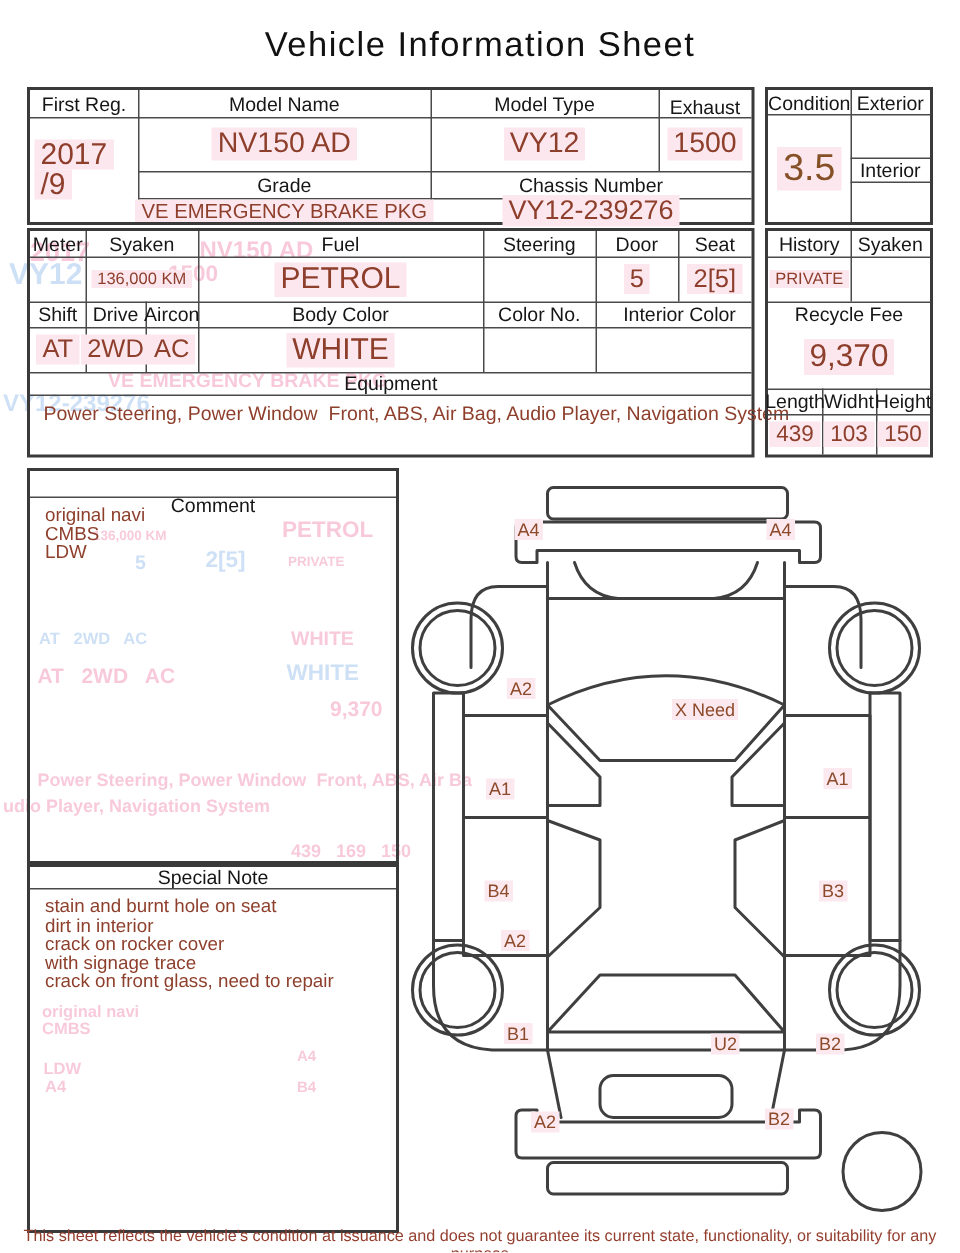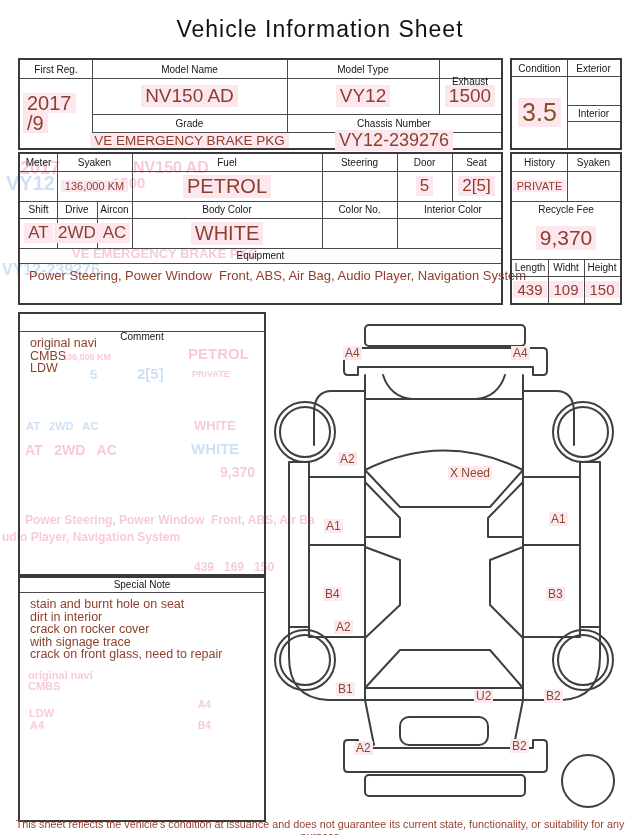--- a/index.html
+++ b/index.html
@@ -1,21 +1,21 @@
 <!DOCTYPE html>
 <html><head>
 <meta charset="utf-8">
 <style>
   html,body{margin:0;padding:0;background:#ffffff;}
   #sheet{position:relative;width:640px;height:835px;background:#ffffff;
     font-family:"Liberation Sans",sans-serif;overflow:hidden;}
   .box{position:absolute;border:2px solid #3a3a3a;background:transparent;}
   .hline{position:absolute;height:1px;background:#4a4a4a;}
   .vline{position:absolute;width:1px;background:#4a4a4a;}
-  .lab{position:absolute;font-size:10px;color:#161616;display:flex;
+  .lab{position:absolute;font-size:13px;color:#161616;display:flex;
     align-items:center;justify-content:center;white-space:nowrap;}
   .v{position:absolute;color:#8e3f2c;display:flex;align-items:center;
     justify-content:center;white-space:pre;}
   .hl{background:#fce7ef;padding:0 4px;}
   #title{position:absolute;top:16px;left:0;width:640px;text-align:center;
     font-size:23px;color:#111;letter-spacing:1px;}
   .noteline{position:relative;color:#8e3f2c;font-size:12.5px;line-height:12.6px;
     white-space:pre;}
   .ghost{position:absolute;font-weight:bold;white-space:pre;
     filter:blur(0.5px);z-index:0;}
@@ -64,21 +64,21 @@
     <div class="vline" style="left:72px;top:0;height:88px"></div>
     <div class="vline" style="left:267px;top:0;height:88px"></div>
     <div class="vline" style="left:419px;top:0;height:54px"></div>
     <div class="hline" style="left:0;top:18px;width:481px"></div>
     <div class="hline" style="left:72px;top:54px;width:409px"></div>
     <div class="hline" style="left:72px;top:72px;width:409px"></div>
 
     <div class="lab" style="left:0;top:0;width:72px;height:18px">First Reg.</div>
     <div class="lab" style="left:72px;top:0;width:195px;height:18px">Model Name</div>
     <div class="lab" style="left:267px;top:0;width:152px;height:18px">Model Type</div>
-    <div class="lab" style="left:419px;top:12px;width:62px;height:18px">Exhaust</div>
+    <div class="lab" style="left:419px;top:2px;width:62px;height:18px">Exhaust</div>
     <div class="lab" style="left:72px;top:54px;width:195px;height:18px">Grade</div>
     <div class="lab" style="left:267px;top:54px;width:214px;height:18px">Chassis Number</div>
 
     <div class="v" style="left:0;top:18px;width:72px;height:70px;font-size:20px;line-height:20px;flex-direction:column;align-items:flex-start;padding-left:3px;box-sizing:border-box">
       <span class="hl">2017</span>
       <span class="hl">/9</span>
     </div>
     <div class="v" style="left:72px;top:18px;width:195px;height:36px;font-size:19px"><span class="hl">NV150 AD</span></div>
     <div class="v" style="left:267px;top:18px;width:152px;height:36px;font-size:19px"><span class="hl">VY12</span></div>
     <div class="v" style="left:419px;top:18px;width:62px;height:36px;font-size:19px"><span class="hl">1500</span></div>
@@ -154,21 +154,21 @@
     <div class="v" style="left:0;top:17px;width:55px;height:30px;font-size:11px"><span class="hl">PRIVATE</span></div>
     <div class="v" style="left:55px;top:17px;width:53px;height:30px"></div>
 
     <div class="lab" style="left:0;top:47px;width:108px;height:16px">Recycle Fee</div>
     <div class="v" style="left:0;top:63px;width:108px;height:42px;font-size:21px"><span class="hl">9,370</span></div>
 
     <div class="lab" style="left:0;top:105px;width:36px;height:17px">Length</div>
     <div class="lab" style="left:36px;top:105px;width:36px;height:17px">Widht</div>
     <div class="lab" style="left:72px;top:105px;width:36px;height:17px">Height</div>
     <div class="v" style="left:0;top:122px;width:36px;height:27px;font-size:15px"><span class="hl">439</span></div>
-    <div class="v" style="left:36px;top:122px;width:36px;height:27px;font-size:15px"><span class="hl">109</span></div>
+    <div class="v" style="left:36px;top:122px;width:36px;height:27px;font-size:15px"><span class="hl">103</span></div>
     <div class="v" style="left:72px;top:122px;width:36px;height:27px;font-size:15px"><span class="hl">150</span></div>
   </div>
 
   <div class="box" style="left:18px;top:312px;width:244px;height:262px">
     <div class="hline" style="left:0;top:17px;width:244px"></div>
     <div class="lab" style="left:0;top:14px;width:244px;height:17px">Comment</div>
     <div style="position:absolute;left:10px;top:23px">
       <div class="noteline">original navi</div>
       <div class="noteline">CMBS</div>
       <div class="noteline">LDW</div>

